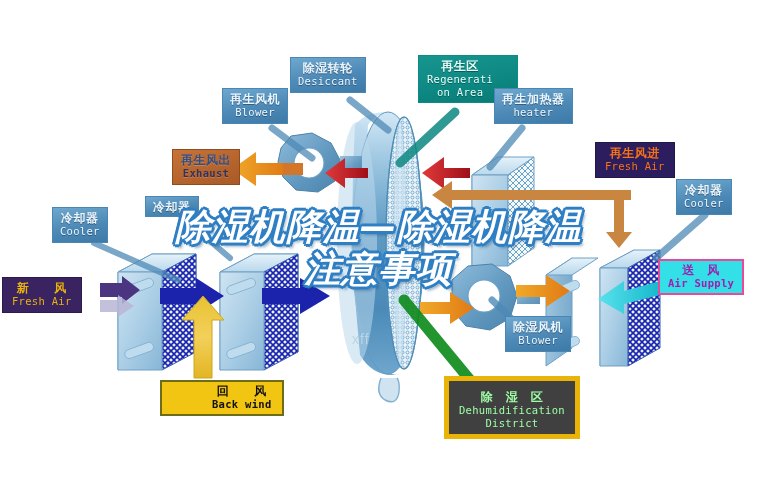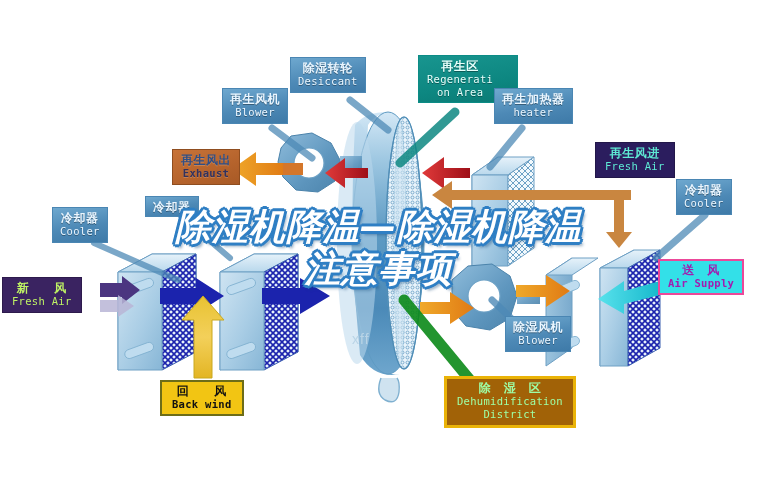--- a/index.html
+++ b/index.html
@@ -52,35 +52,35 @@
   
   .lbl-teal {
     background: linear-gradient(170deg,#18958f 0%, #0d8781 60%, #0a7a74 100%);
     color: #e6fffb;
     border: 1px solid #0c8c86;
     padding: 3px 24px 4px 8px;
     text-shadow: 0 1px 0 rgba(0,0,0,.35);
   }
   
   .lbl-green {
-    background: #a16207;
+    background: #404040;
     color: #9effa6;
-    border: 3px solid #eab308;
-    padding: 2px 10px 5px 10px;
+    border: 5px solid #eab308;
+    padding: 9px 10px 5px 10px;
   }
   
   .lbl-purple {
     background: #3a2361;
-    color: #bef264;
+    color: #eab308;
     border: 1px solid #2d1a4c;
     padding: 3px 9px 4px 9px;
   }
   .lbl-indigo {
     background: #2b1d5e;
-    color: #5eead4;
+    color: #f97316;
     border: 1px solid #221749;
     padding: 3px 9px 4px 9px;
   }
   
   .lbl-orange {
     background: linear-gradient(160deg,#c77338 0%, #b5632c 60%, #a85a26 100%);
     color: #2f4f86;
     border: 1px solid #8f4d1f;
     padding: 3px 8px 4px 8px;
     text-shadow: 0 1px 0 rgba(255,255,255,.18);
@@ -94,21 +94,21 @@
     padding: 2px 8px 3px 8px;
   }
   .lbl-cyan .cn, .lbl-cyan .en { font-weight: bold; }
   
   .lbl-yellow {
     background: #f2c513;
     color: #111111;
     border: 2px solid #6d6d18;
     padding: 2px 10px 3px 10px;
   }
-  .lbl-yellow .cn, .lbl-yellow .en { font-weight: bold; }
+  .lbl-yellow .cn, .lbl-yellow .en { font-weight: bold; margin-left: 40px; }
 
   
   #title-overlay {
     position: absolute;
     left: 0; top: 206px;
     width: 757px;
     z-index: 60;
     text-align: center;
     pointer-events: none;
   }

